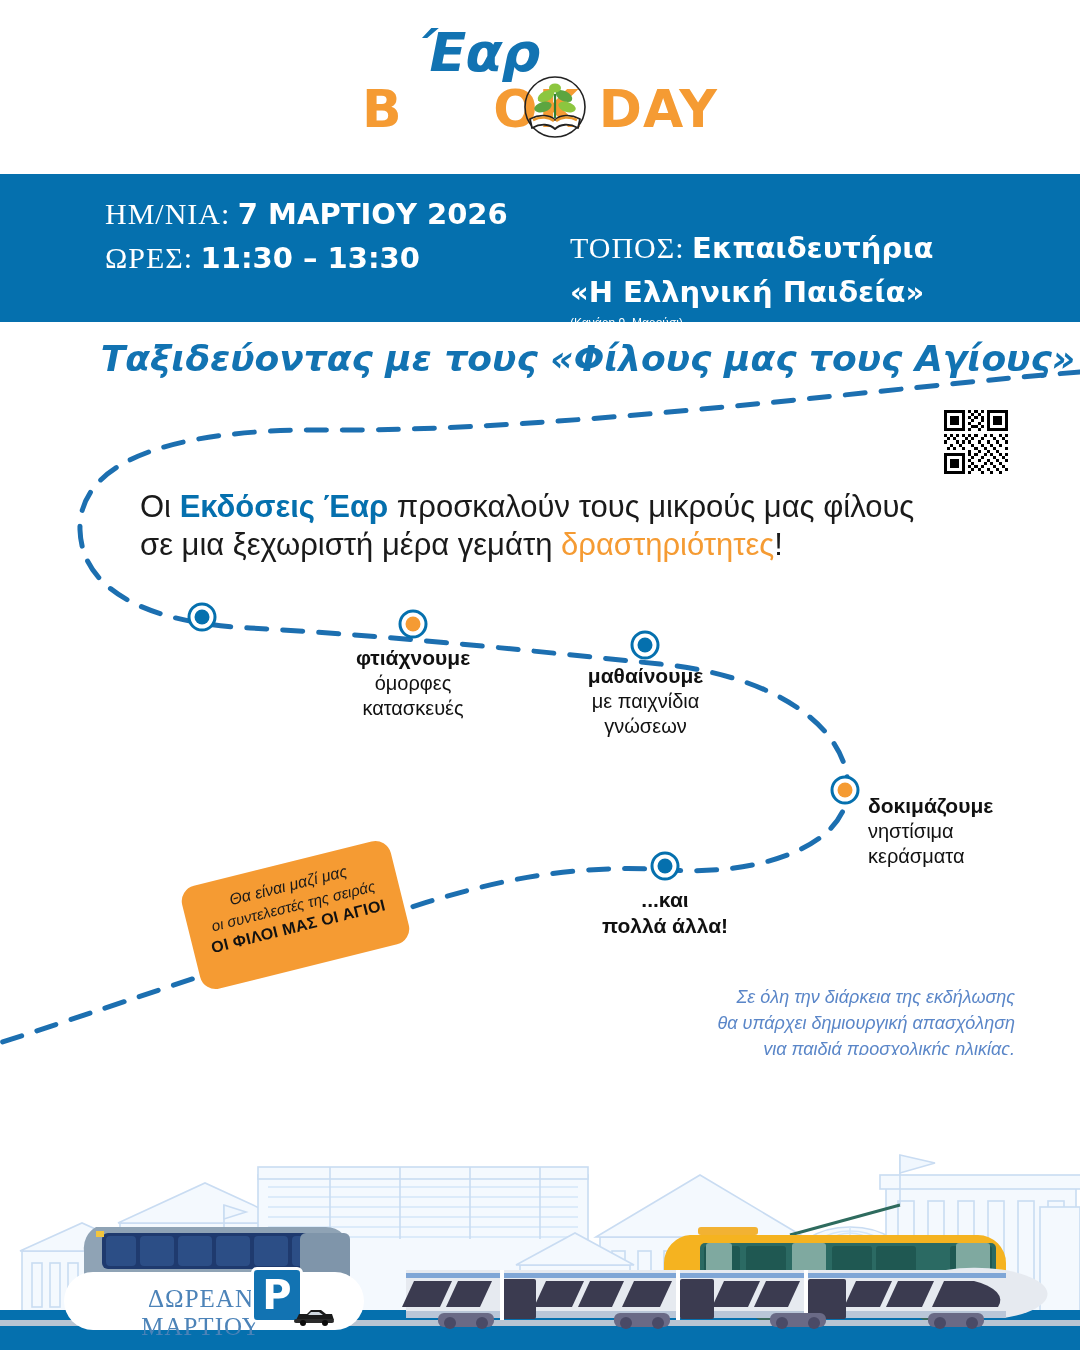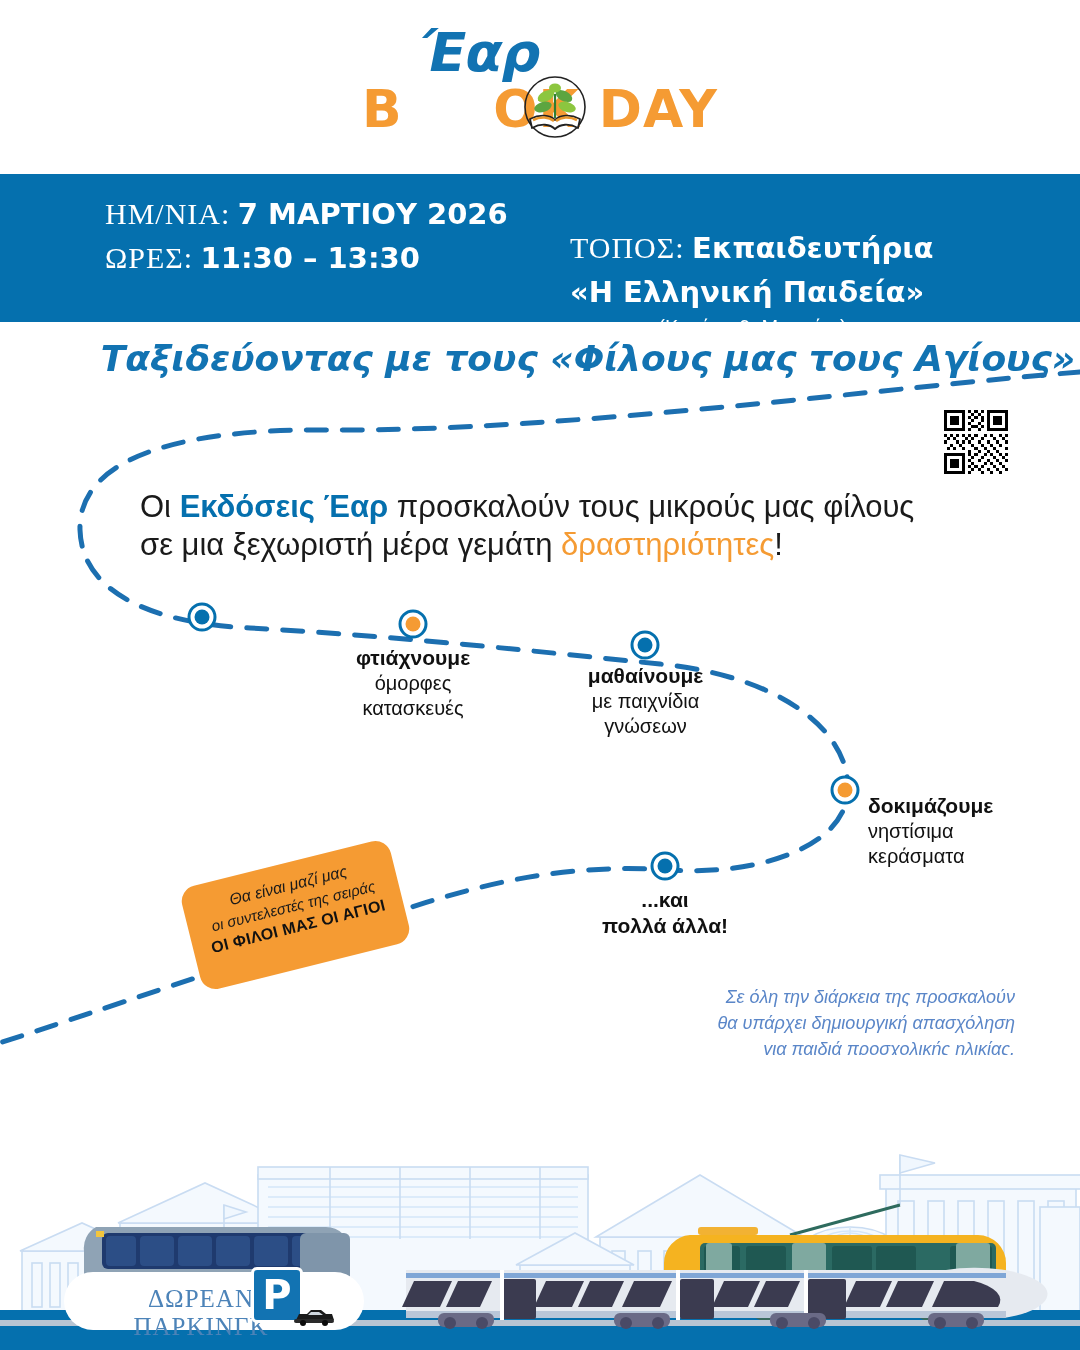--- a/index.html
+++ b/index.html
@@ -36,21 +36,21 @@
     background:#0570AE;
   }
   .info-left{position:absolute;left:105px;top:18px;width:460px;color:#fff;}
   .info-right{position:absolute;left:570px;top:18px;width:400px;color:#fff;text-align:left;margin-top:34px;}
   .info-line{font-size:30px;line-height:44px;white-space:nowrap;font-family:"Liberation Serif", serif;}
   .info-line .k{font-weight:normal;letter-spacing:1px;}
   .info-line .v{font-weight:bold;font-family:"DejaVu Sans", sans-serif;font-size:29px;letter-spacing:0px;}
   .info-right .info-line{text-align:left;}
   .info-right .l2{text-align:left;}
   .info-sub{
-    font-size:20px;text-align:center;width:365px;margin-top:2px;
+    font-size:12px;text-align:left;width:365px;margin-top:2px;
     font-family:"Liberation Sans", sans-serif;color:#fff;
   }
   .qr{
     position:absolute;left:940px;top:232px;width:72px;height:72px;
     background:#fff;padding:4px;box-sizing:border-box;
   }
   .qr svg{display:block;}
 
   
   .sect-title{
@@ -338,21 +338,21 @@
     <div class="ttl">πολλά άλλα!</div>
   </div>
 
   <div class="orange-tag">
     <div class="t1">Θα είναι μαζί μας</div>
     <div class="t2">οι συντελεστές της σειράς</div>
     <div class="t3">ΟΙ ΦΙΛΟΙ ΜΑΣ ΟΙ ΑΓΙΟΙ</div>
   </div>
 
   <div class="note">
-    <div>Σε όλη την διάρκεια της προσκαλούν</div>
+    <div>Σε όλη την διάρκεια της εκδήλωσης</div>
     <div>θα υπάρχει δημιουργική απασχόληση</div>
     <div>για παιδιά προσχολικής ηλικίας.</div>
   </div>
 
   <div class="city">
     <svg width="1080" height="295" viewBox="0 0 1080 295">
       <rect x="0" y="0" width="1080" height="295" fill="#ffffff"></rect>
 
       <g stroke="#C9DCF2" fill="#F4F9FE" stroke-width="1.6">
 
@@ -540,21 +540,21 @@
             <circle cx="940" cy="268" r="6"></circle>
               <circle cx="972" cy="268" r="6"></circle>
           </g>
           <rect x="406" y="215" width="0" height="0"></rect>
         </g>
       </g>
     </svg>
   </div>
 
   <div class="park">
-    <div class="lbl">ΔΩΡΕΑΝ ΠΑΡΚΙΝΓΚ</div>
+    <div class="lbl">ΔΩΡΕΑΝ ΜΑΡΤΙΟΥ</div>
   </div>
   <div class="psign">P</div>
   <svg class="pcar" viewBox="0 0 44 20">
     <path d="M4 14 l3 -6 h8 l4 -4 h10 l5 4 h6 l2 6 z" fill="#1b1b1b"></path>
     <rect x="2" y="13" width="40" height="4" rx="2" fill="#2a2a2a"></rect>
     <circle cx="11" cy="17" r="3" fill="#0b0b0b"></circle>
     <circle cx="33" cy="17" r="3" fill="#0b0b0b"></circle>
     <path d="M16 9 l3 -3 h8 l4 3 z" fill="#cfd6de"></path>
   </svg>
 

